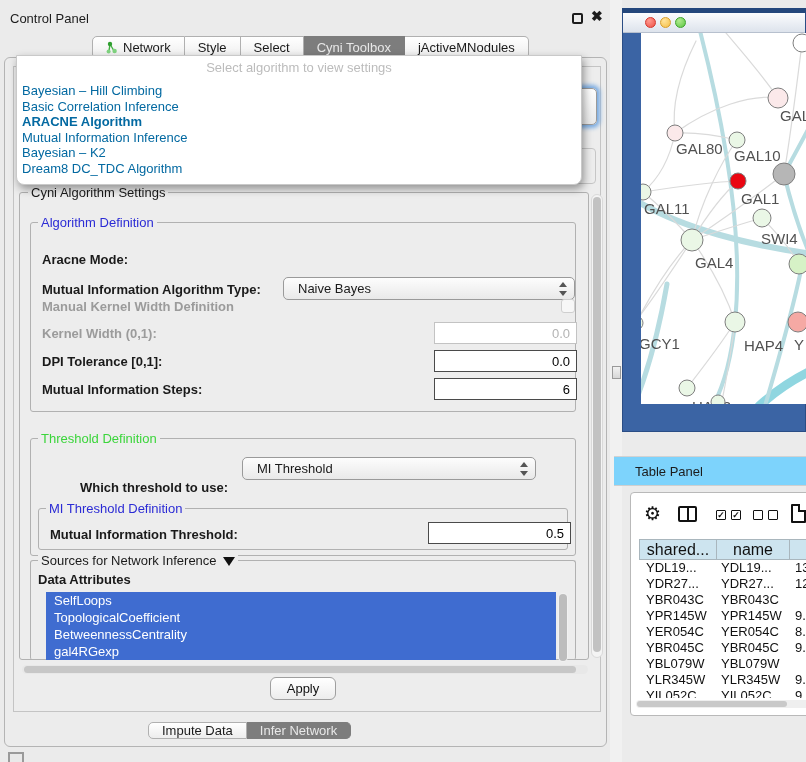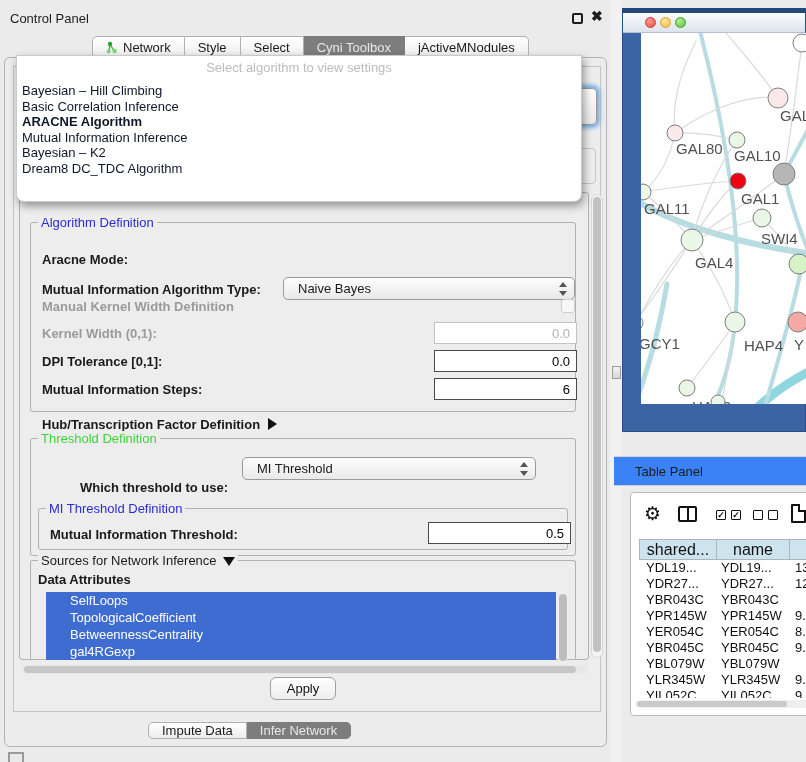--- a/index.html
+++ b/index.html
@@ -20,25 +20,25 @@
   
   .tabbar { display:flex; height:23px; z-index:5; }
   .tab { display:flex; align-items:center; gap:5px; padding:0 13px; font-size:13px; color:#1a1a1a;
          background:linear-gradient(#ffffff,#ededed); border:1px solid #b0b0b0; border-left:none; white-space:nowrap; }
   .tab:first-child { border-left:1px solid #b0b0b0; border-radius:5px 0 0 5px; }
   .tab:last-child { border-radius:0 5px 5px 0; }
   .tab.sel { background:#7d7d7d; color:#e8e8e8; border-color:#7d7d7d; }
   .nettab-ic svg { display:block; }
 
   
-  .dd-overlay { left:16px; top:55px; width:566px; height:147px; background:#ffffff;
+  .dd-overlay { left:16px; top:55px; width:566px; height:130px; background:#ffffff;
     border:1px solid #c9c9c9; border-radius:0 0 8px 8px; box-shadow:2px 4px 9px rgba(0,0,0,0.38); z-index:50; }
   .dd-ph { position:absolute; left:0; top:4px; width:100%; text-align:center; font-size:13px; color:#bcbcbc; }
   .dd-list { position:absolute; left:5px; top:27px; right:5px; }
-  .dd-item { font-size:13px; line-height:15.5px; color:#0f172a; }
+  .dd-item { font-size:13px; line-height:15.5px; color:#0369a1; }
   .dd-item.sel { font-weight:bold; }
 
   
   .frag-combo { left:571px; top:88px; width:26px; height:37px; border:1px solid #9a9a9a; border-radius:5px;
     background:linear-gradient(#fdfdfd,#e9e9e9); box-shadow:0 0 4px 2.5px #79abe2; z-index:2; }
   .frag-group { left:19px; top:148px; width:577px; height:36px; border:1px solid #c6c6c6; border-radius:4px; z-index:1; }
 
   
   .groupbox { border:1px solid #b1b1b1; border-radius:3px; }
   .gtitle { position:absolute; font-size:13px; background:#ededed; padding:0 3px; white-space:nowrap; }
@@ -59,21 +59,21 @@
   .tinput.dark { border:1px solid #4a4a4a; color:#000; }
   .tinput.dis  { border:1px solid #c3c3c3; color:#b3b3b3; }
 
   .chk-dis { left:561px; top:299px; width:14px; height:14px; border:1px solid #cfcfcf; border-radius:3px; background:#f7f7f7; }
 
   .arrow-right { display:inline-block; width:0; height:0; border-top:6px solid transparent; border-bottom:6px solid transparent; border-left:9px solid #111; margin-left:8px; vertical-align:-1px; }
   .arrow-down  { display:inline-block; width:0; height:0; border-left:6px solid transparent; border-right:6px solid transparent; border-top:9px solid #111; margin-left:6px; vertical-align:-1px; }
 
   
   .attr-list { left:46px; top:592px; width:510px; }
-  .attr-item { height:17px; line-height:17px; font-size:13px; color:#ffffff; background:#3f6cd0; padding-left:24px; }
+  .attr-item { height:17px; line-height:17px; font-size:13px; color:#ffffff; background:#3f6cd0; padding-left:8px; }
   .list-vsb  { left:558px; top:593px; width:10px; height:69px; background:#f2f2f2; border-radius:5px; }
   .list-vsb .thumb { position:absolute; left:1px; top:1px; width:8px; height:67px; background:#bdbdbd; border-radius:4px; }
 
   
   .vsb { left:591px; top:194px; width:12px; height:464px; background:#f4f4f4; border:1px solid #d9d9d9; border-radius:6px; }
   .vsb .thumb { position:absolute; left:1px; top:2px; width:8px; height:455px; background:#c2c2c2; border-radius:4px; }
   .hsb { left:22px; top:665px; width:566px; height:9px; background:#e8e8e8; border-radius:5px; }
   .hsb .thumb { position:absolute; left:2px; top:1px; width:552px; height:7px; background:#c7c7c7; border-radius:4px; }
 
   .apply-btn { left:270px; top:677px; width:66px; height:23px; border:1px solid #9f9f9f; border-radius:6px;
@@ -83,21 +83,21 @@
   .netwin { left:622px; top:8px; width:184px; height:424px; background:#3b64a4; box-shadow:inset 0 0 0 1px #2a4d85; }
   .net-topline { left:0; top:0; width:100%; height:5px; background:#24477c; }
   .net-titlebar { left:1px; top:5px; width:182px; height:20px; background:linear-gradient(#fbfcfe,#dde3ec); border-bottom:1px solid #b7c0ce; }
   .tl { position:absolute; top:4px; width:11px; height:11px; border-radius:50%; }
   .tl.r { left:22px; background:radial-gradient(circle at 35% 30%, #ff9a90, #ee5045); border:1px solid #d3362c; }
   .tl.y { left:37px; background:radial-gradient(circle at 35% 30%, #ffe39a, #f5bf45); border:1px solid #d89e2b; }
   .tl.g { left:52px; background:radial-gradient(circle at 35% 30%, #b1eb8f, #5cc643); border:1px solid #3da32c; }
   .net-canvas { left:19px; top:25px; width:165px; height:371px; background:#ffffff; }
 
   
-  .tp-titlebar { left:614px; top:456px; width:192px; height:30px; background:#3b82f6; border-top:1px solid #d2d2d2; border-bottom:1px solid #cfcfcf; }
+  .tp-titlebar { left:614px; top:456px; width:192px; height:30px; background:#7dd3fc; border-top:1px solid #d2d2d2; border-bottom:1px solid #cfcfcf; }
   .tp-title { position:absolute; left:21px; top:7px; font-size:13px; color:#1c1c1c; }
   .tp-box { left:630px; top:492px; width:200px; height:224px; background:#ffffff; border:1px solid #b9b9b9; border-radius:4px; }
   .tp-toolbar { position:absolute; left:0; top:0; width:100%; height:44px; }
   .gear { position:absolute; left:13px; top:9px; font-size:19px; color:#111; }
   .split-ic { position:absolute; left:47px; top:13px; width:19px; height:16px; border:2px solid #111; border-radius:2px; }
   .split-ic::after { content:""; position:absolute; left:6.5px; top:0; width:2px; height:12px; background:#111; }
   .cb { position:absolute; top:17px; width:10px; height:10px; border:1.5px solid #111; border-radius:1px; font-size:9px; line-height:9px; text-align:center; color:#111; font-weight:bold; }
   .doc-ic { position:absolute; left:160px; top:11px; width:15px; height:19px; border:2px solid #111; border-radius:1px; background:#fff; }
   .doc-ic::after { content:""; position:absolute; right:-2px; top:-2px; width:6px; height:6px; background:#fff; border-left:2px solid #111; border-bottom:2px solid #111; }
   .tp-header { position:absolute; left:8px; top:46px; display:flex; height:21px; }
@@ -194,23 +194,20 @@
 
   <div class="lbl-dis" style="left:42px; top:326px;">Kernel Width (0,1):</div>
   <input class="tinput dis" style="left: 434px; top: 322px; width: 143px;" readonly="" value="0.0">
 
   <div class="lbl" style="left:42px; top:354px;">DPI Tolerance [0,1]:</div>
   <input class="tinput dark" style="left: 434px; top: 350px; width: 143px;" value="0.0">
 
   <div class="lbl" style="left:42px; top:382px;">Mutual Information Steps:</div>
   <input class="tinput dark" style="left: 434px; top: 378px; width: 143px;" value="6">
 
-  <div class="lbl" style="left:42px; top:417px;">
-    <span>Hub/Transcription Factor Definition</span><span class="arrow-right"></span>
-  </div>
 
   <div class="abs groupbox" style="left:30px; top:438px; width:546px; height:118px;"></div>
   <div class="abs gtitle green" style="left:38px; top:431px;">Threshold Definition</div>
 
   <div class="lbl" style="left:80px; top:462px;margin-top:18px;">Which threshold to use:</div>
   <div class="combo" style="left:242px; top:457px; width:294px;">
     <span>MI Threshold</span>
     <span class="stepper"></span>
   </div>
 

